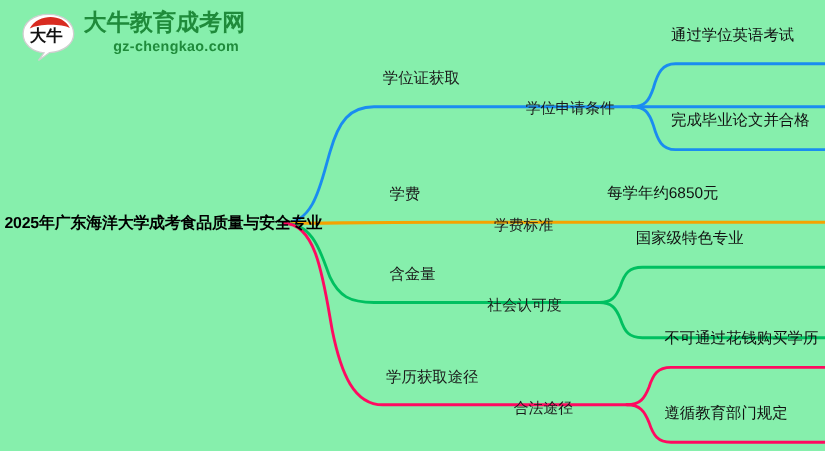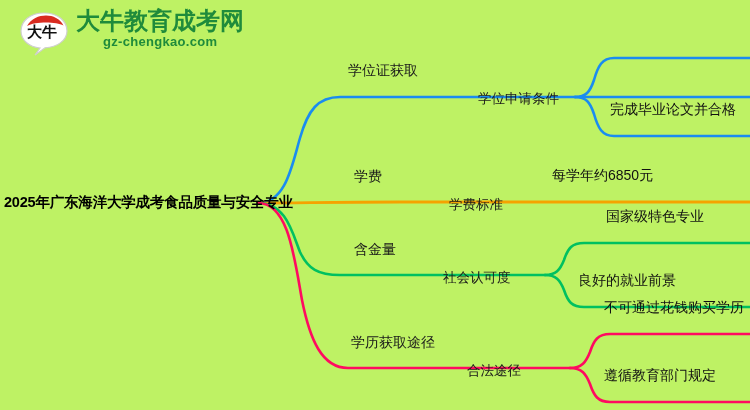--- a/index.html
+++ b/index.html
@@ -7,21 +7,21 @@
     padding: 0;
     background: #ffffff;
   }
   body {
     font-family: "Liberation Sans", "DejaVu Sans", sans-serif;
   }
   #stage {
     position: relative;
     width: 750px;
     height: 410px;
-    background: #bef264;
+    background: #86efac;
     overflow: hidden;
   }
   
   #logo {
     position: absolute;
     left: 18px;
     top: 6px;
     width: 230px;
     height: 56px;
   }
@@ -31,21 +31,21 @@
     top: 4px;
     width: 52px;
     height: 48px;
   }
   #logo-text-wrap {
     position: absolute;
     left: 58px;
     top: 2px;
   }
   #logo-title {
-    font-size: 24px;
+    font-size: 21px;
     font-weight: bold;
     color: #1f8b3b;
     letter-spacing: 0px;
     line-height: 26px;
     white-space: nowrap;
   }
   #logo-sub {
     font-size: 13px;
     font-weight: bold;
     color: #1f8b3b;
@@ -129,29 +129,29 @@
 
     <path fill="none" stroke="#ff0a60" stroke-width="2.6" stroke-linecap="round" d="M258,203 C288,203 294,255 302,300 C310,340 322,368 348,368 L570,368"></path>
     <path fill="none" stroke="#ff0a60" stroke-width="2.6" stroke-linecap="round" d="M570,368 C582,368 586,362 590,352 C594,340 598,334 610,334 L750,334"></path>
     <path fill="none" stroke="#ff0a60" stroke-width="2.6" stroke-linecap="round" d="M570,368 C582,368 586,374 590,384 C594,396 598,402 610,402 L750,402"></path>
   </svg>
 
   <div class="node" id="root-node">2025年广东海洋大学成考食品质量与安全专业</div>
 
   <div class="node lvl1" style="left:348px; top:62px;">学位证获取</div>
   <div class="node lvl2" style="left:478px; top:62px;">学位申请条件</div>
+  <div class="node leaf" style="left:610px; top:23px;">通过学位英语考试</div>
   <div class="node leaf" style="left:610px; top:101px;">完成毕业论文并合格</div>
 
   <div class="node lvl1" style="left:354px; top:168px;">学费</div>
   <div class="node lvl2" style="left:449px; top:168px;">学费标准</div>
   <div class="node leaf" style="left:552px; top:167px;">每学年约6850元</div>
 
   <div class="node lvl1" style="left:354px; top:241px;font-family:Liberation Mono, monospace;">含金量</div>
   <div class="node lvl2" style="left:443px; top:241px;text-align:right;">社会认可度</div>
-  <div class="node leaf" style="left:606px; top:208px;">国家级特色专业</div>
-  <div class="node leaf" style="left:578px; top:272px;">良好的就业前景</div>
+  <div class="node leaf" style="left:578px; top:208px;">国家级特色专业</div>
 
   <div class="node lvl1" style="left:351px; top:334px;">学历获取途径</div>
   <div class="node lvl2" style="left:467px; top:334px;">合法途径</div>
   <div class="node leaf" style="left:604px; top:299px;">不可通过花钱购买学历</div>
   <div class="node leaf" style="left:604px; top:367px;">遵循教育部门规定</div>
 
 </div>
 
 </body></html>

